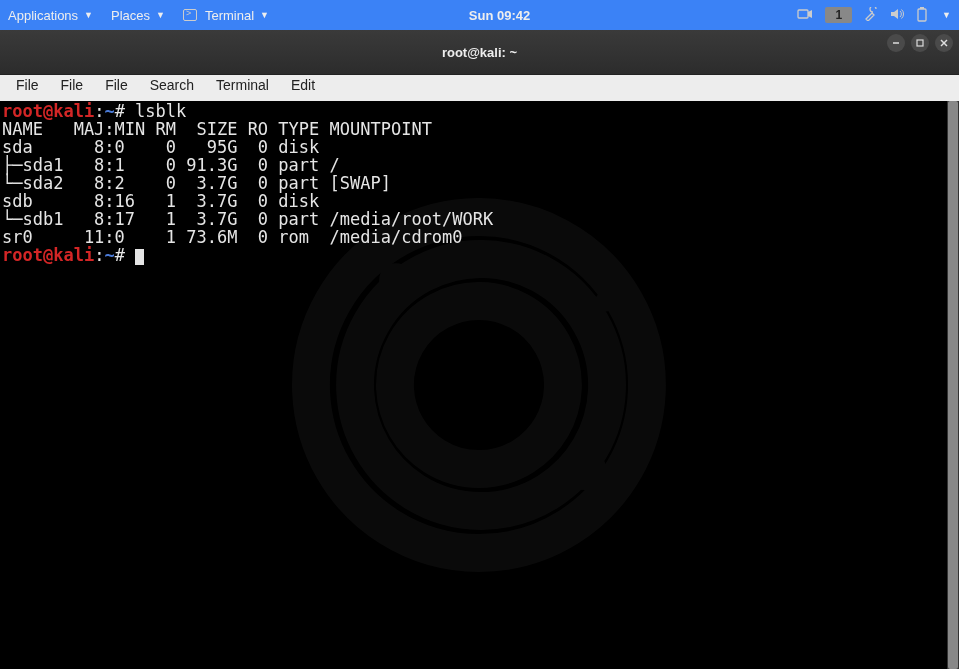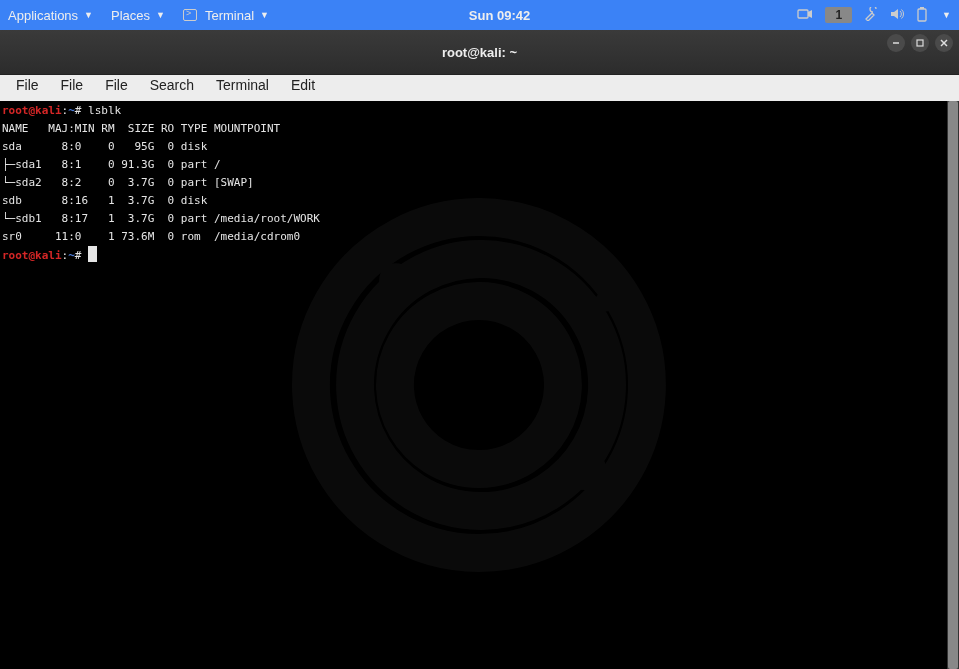--- a/index.html
+++ b/index.html
@@ -98,21 +98,21 @@
     }
     .menu-item { padding: 2px 10px; cursor: pointer; border-radius: 3px; }
     .terminal-body {
       flex: 1;
       background: #000;
       position: relative;
       overflow: hidden;
     }
     .terminal-content {
       font-family: "DejaVu Sans Mono", "Liberation Mono", monospace;
-      font-size: 11px;
+      font-size: 17px;
       line-height: 18px;
       color: #e5e5e5;
       padding: 1px 2px;
       white-space: pre;
       position: relative;
       z-index: 2;
     }
     .prompt-user { color: #d42626; font-weight: bold; }
     .prompt-colon { color: #e5e5e5; }
     .prompt-path { color: #4a7ad6; font-weight: bold; }

